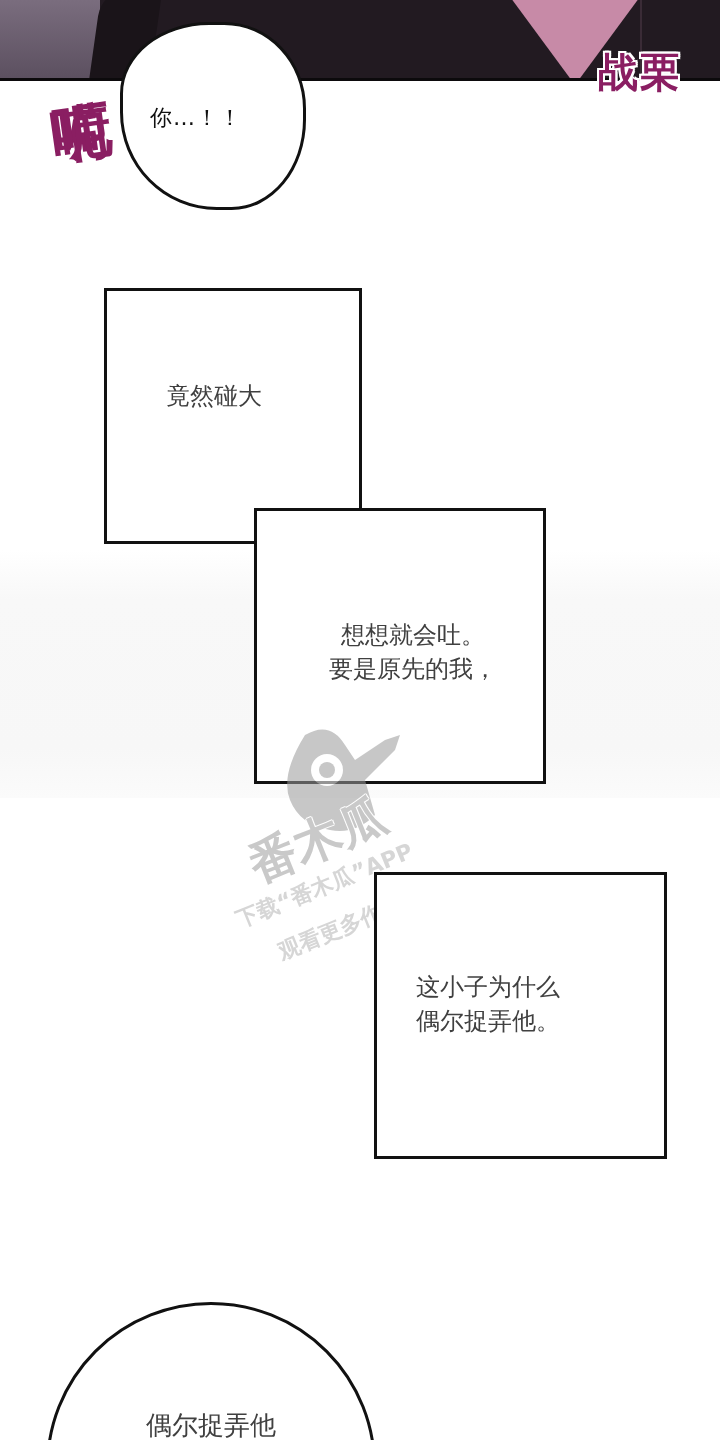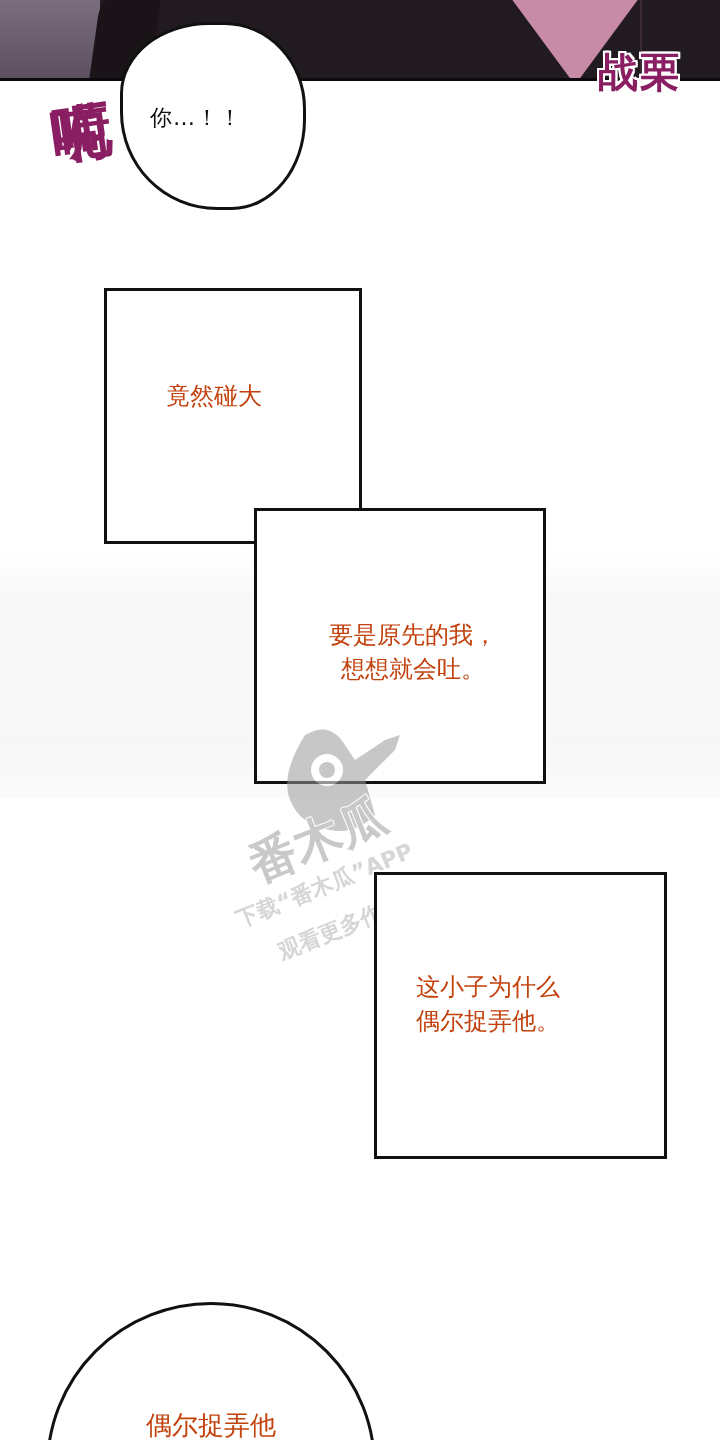--- a/index.html
+++ b/index.html
@@ -55,21 +55,21 @@
     }
     .blob-text {
       position: absolute; left: 150px; top: 103px; font-size: 22px;
       letter-spacing: 1px; white-space: nowrap;
     }
     .box {
       position: absolute; background: #fff; border: 3px solid #111; box-sizing: border-box;
     }
     .narr {
       position: absolute; font-size: 24px; line-height: 34px; text-align: center;
-      white-space: nowrap; color: #c2410c;
+      white-space: nowrap; color: #404040;
     }
     .watermark {
       position: absolute; left: 235px; top: 715px; width: 260px; height: 245px;
       opacity: 0.55; pointer-events: none;
     }
     .wm-text {
       position: absolute; color: #b5b5b5; font-weight: bold; white-space: nowrap;
       transform: rotate(-22deg); transform-origin: left bottom;
       text-shadow: 1px 0 0 #fff, -1px 0 0 #fff, 0 1px 0 #fff, 0 -1px 0 #fff;
     }
@@ -99,22 +99,22 @@
 <div class="box" style="left:104px; top:288px; width:258px; height:256px;"></div>
 <div class="box" style="left:254px; top:508px; width:292px; height:276px;"></div>
 
 <div style="position:absolute; left:257px; top:511px; width:102px; height:30px; background:#fff;"></div>
 
 <div class="narr" style="left:134px; top:379px; width:200px; text-align:left;">
   <div style="padding-left:32px;">竟然碰大</div>
 </div>
 
 <div class="narr" style="left:298px; top:618px; width:230px;">
+  <div>想想就会吐。</div>
   <div>要是原先的我，</div>
-  <div>想想就会吐。</div>
 </div>
 
 <div class="watermark">
   <svg width="260" height="245" viewBox="0 0 260 245">
     <path d="M70 20 Q95 5 110 30 L120 45 L150 25 L165 20 L160 35 L130 65 L140 100 Q120 120 95 115 Q65 110 55 85 Q45 60 70 20 Z" fill="#9a9a9a"></path>
     <circle cx="92" cy="55" r="16" fill="#fff"></circle>
     <circle cx="92" cy="55" r="8" fill="#9a9a9a"></circle>
   </svg>
   <div class="wm-text" style="left:28px; top:118px; font-size:48px; color:#9e9e9e;">番木瓜</div>
   <div class="wm-text" style="left:8px; top:190px; font-size:22px;">下载“番木瓜”APP</div>

